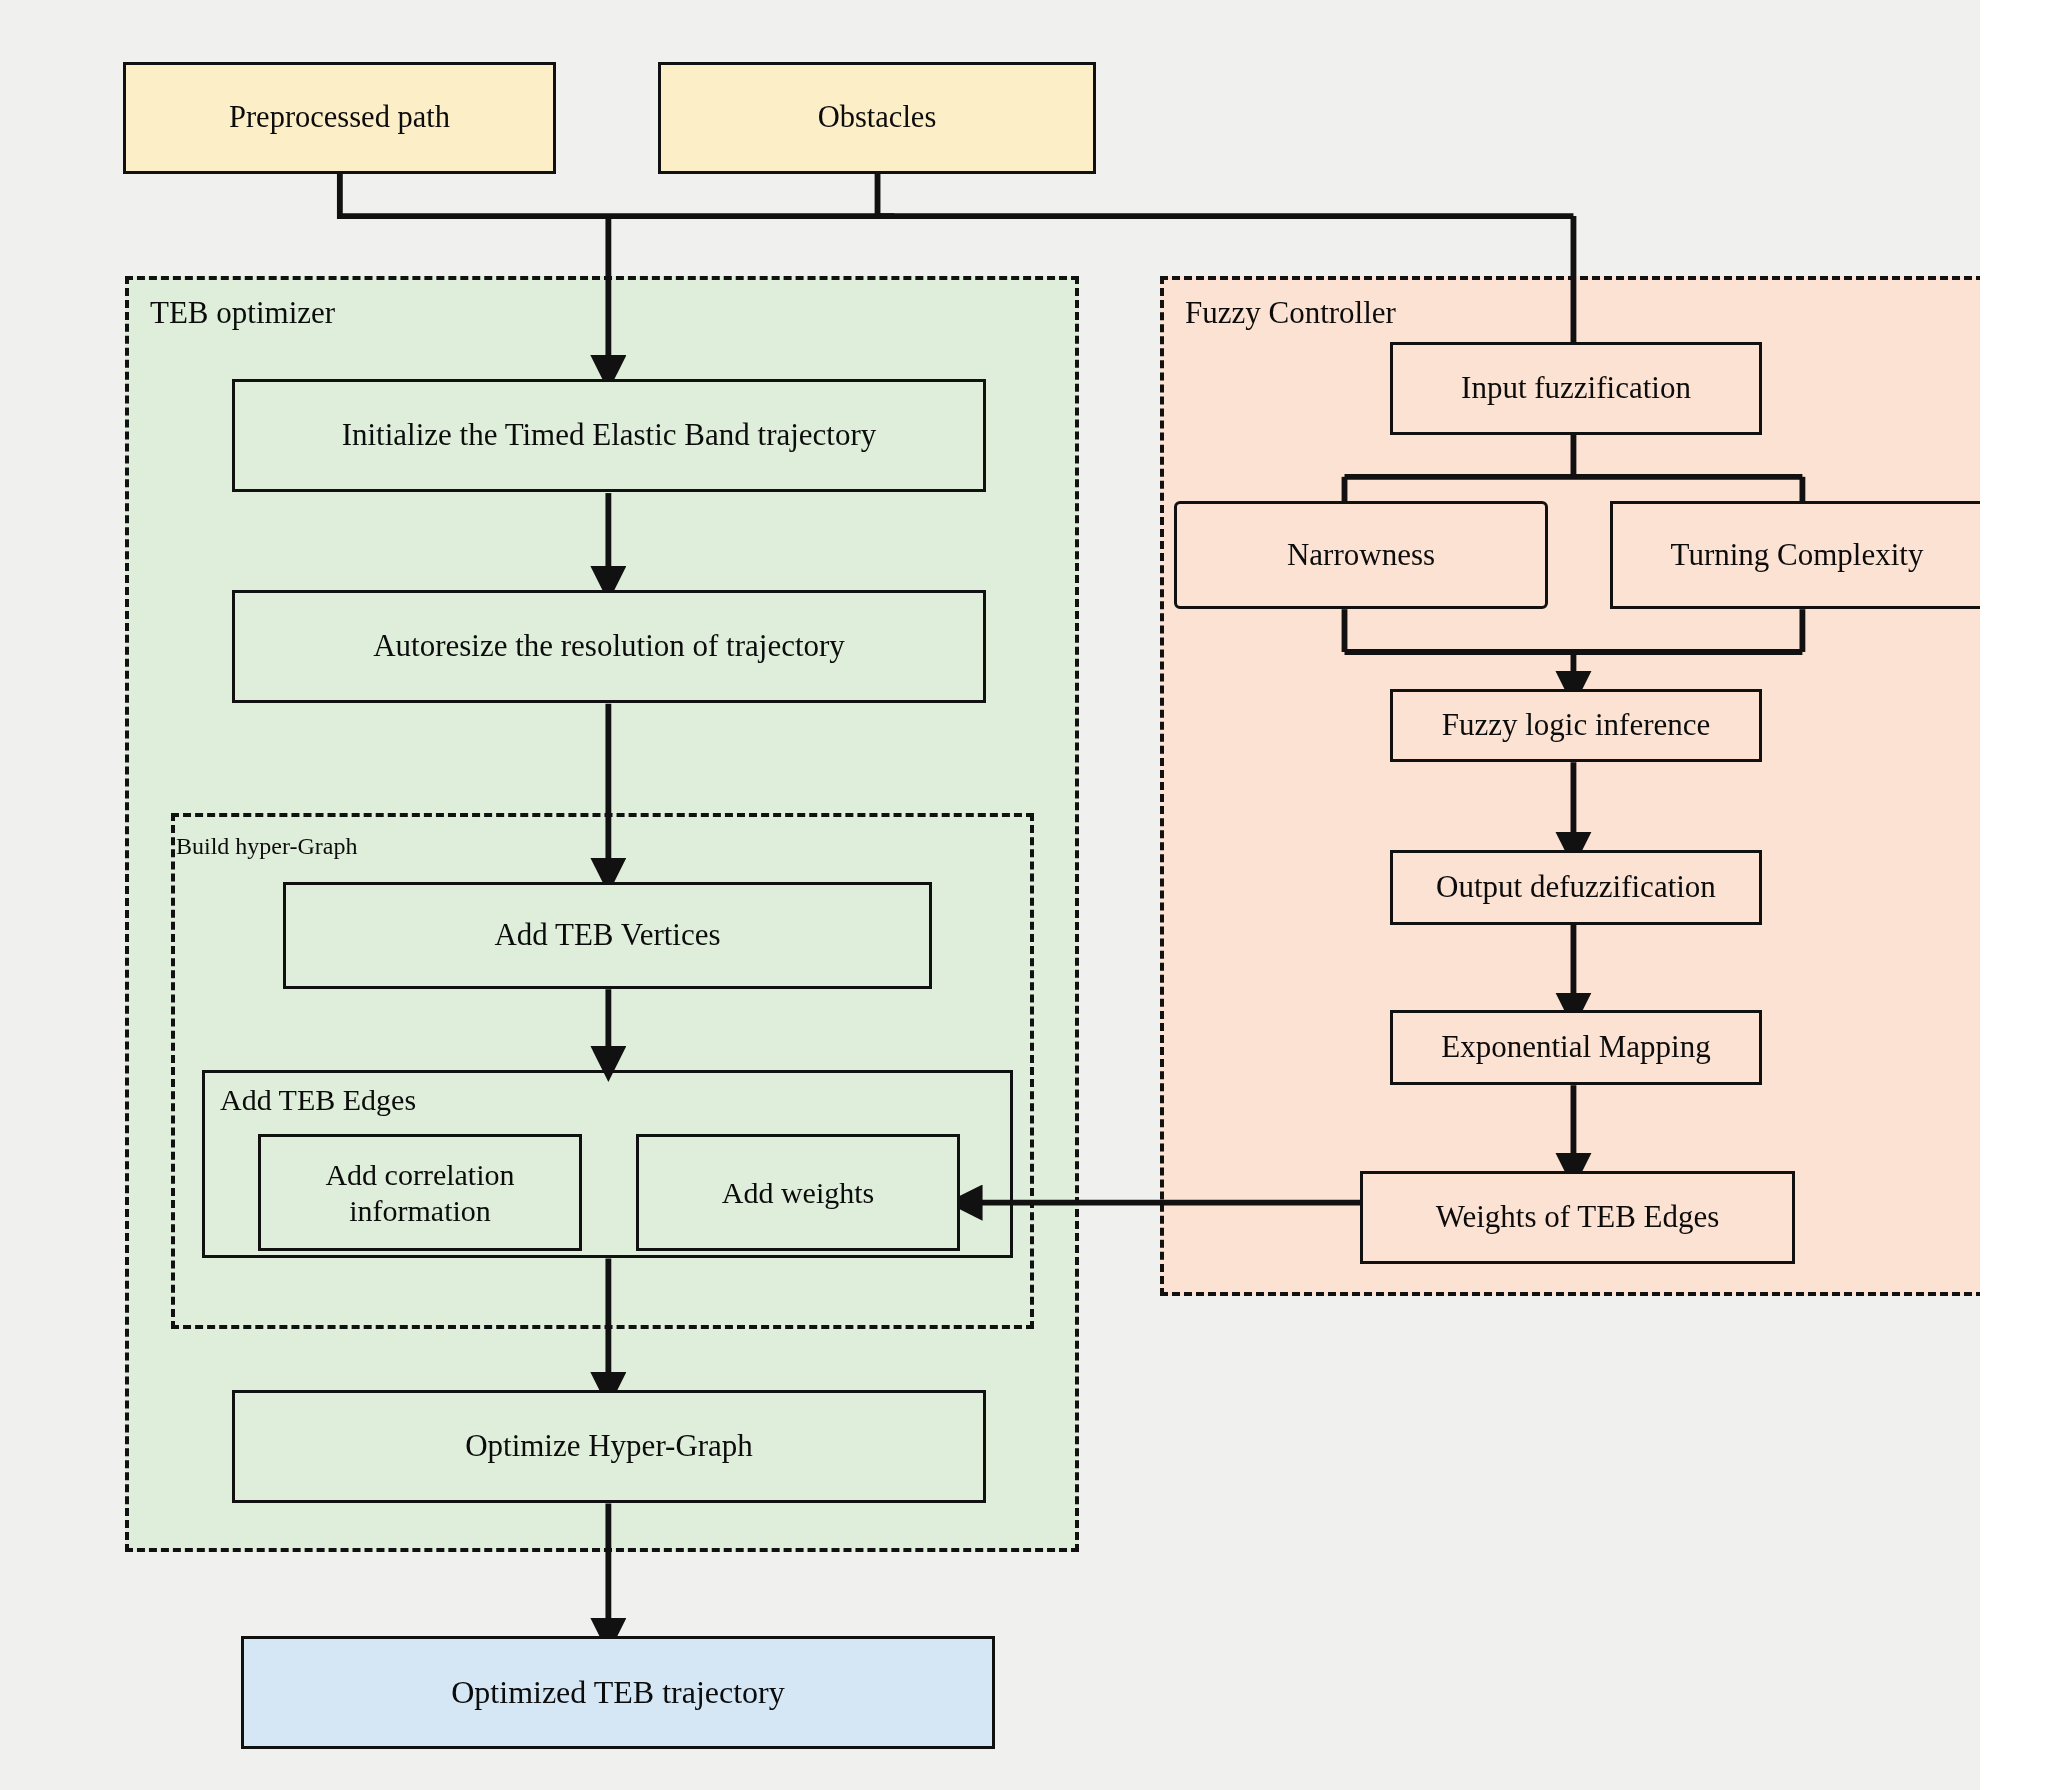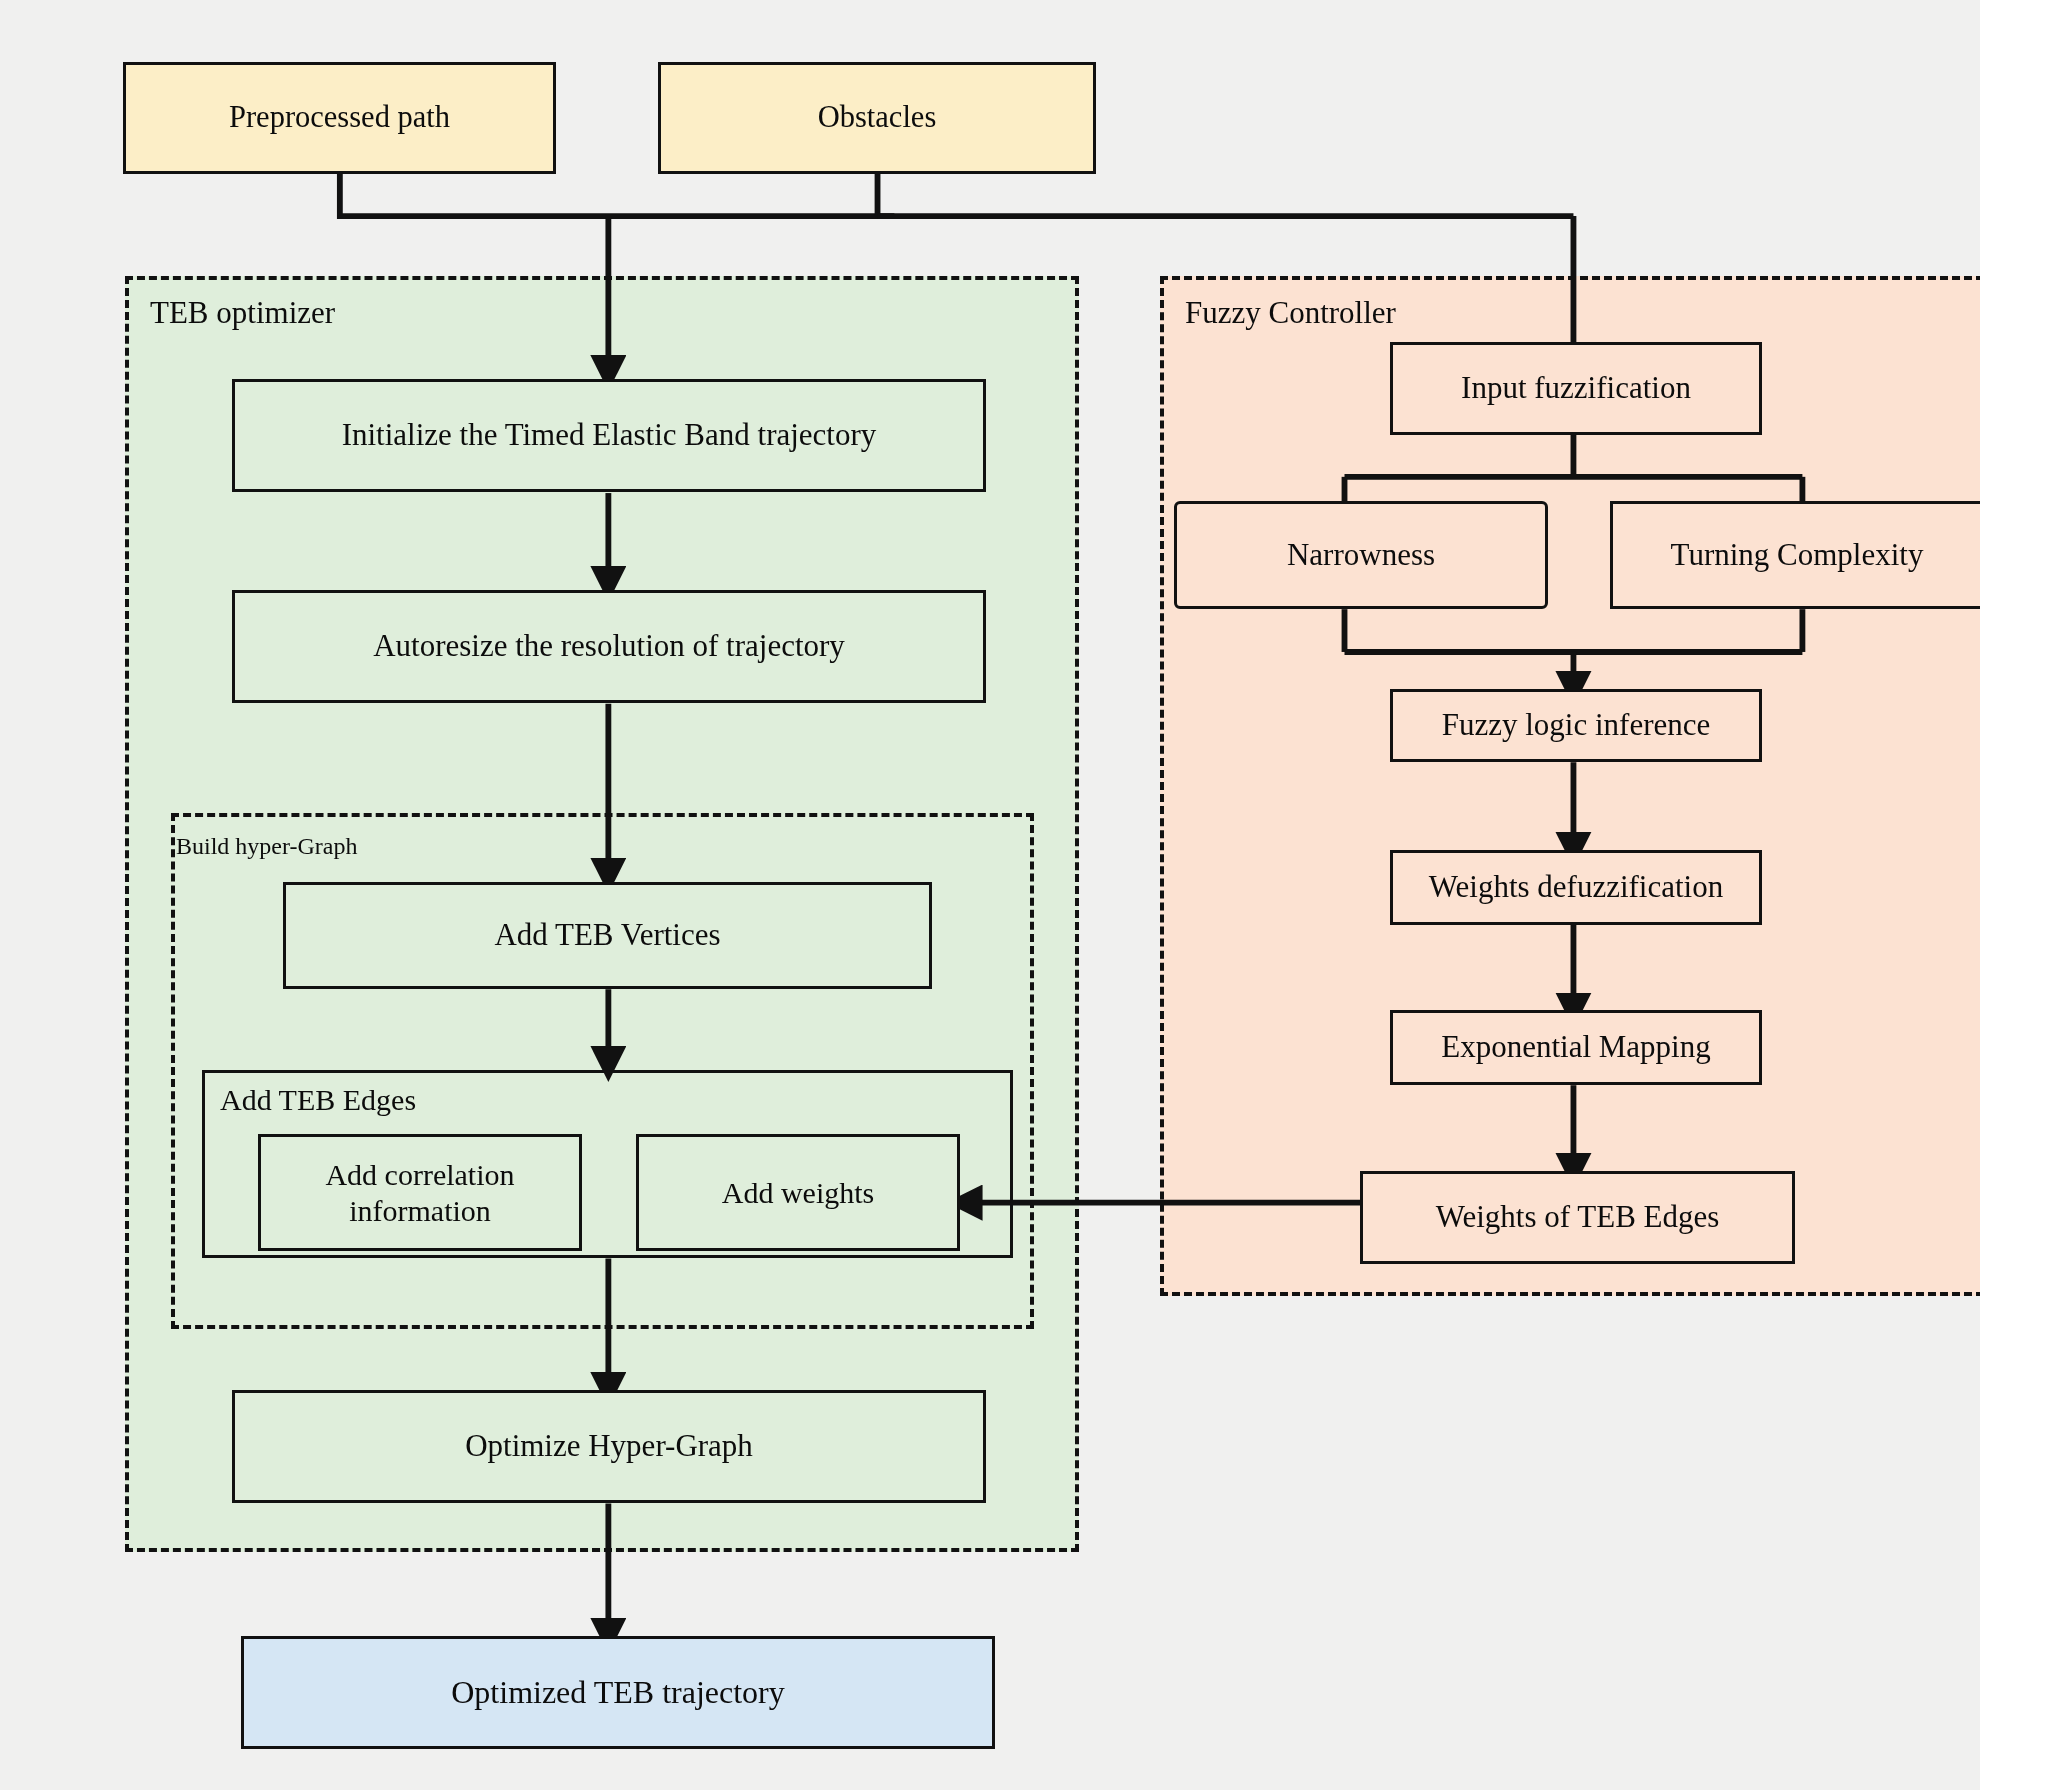--- a/index.html
+++ b/index.html
@@ -125,21 +125,21 @@
 
   <div class="node n-pink" style="left:1610px;top:501px;width:374px;height:108px;font-size:31px;">
     <span>Turning Complexity</span>
   </div>
 
   <div class="node n-pink" style="left:1390px;top:689px;width:372px;height:73px;font-size:31px;">
     <span>Fuzzy logic inference</span>
   </div>
 
   <div class="node n-pink" style="left:1390px;top:850px;width:372px;height:75px;font-size:31px;">
-    <span>Weights defuzzification</span>
+    <span>Output defuzzification</span>
   </div>
 
   <div class="node n-pink" style="left:1390px;top:1010px;width:372px;height:75px;font-size:31px;">
     <span>Exponential Mapping</span>
   </div>
 
   <div class="node n-pink" style="left:1360px;top:1171px;width:435px;height:93px;font-size:31px;">
     <span>Weights of TEB Edges</span>
   </div>
 

